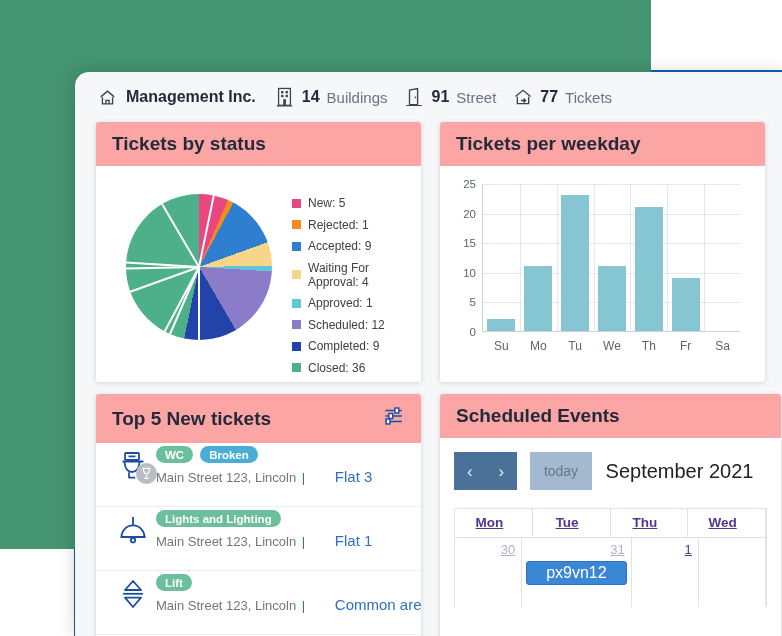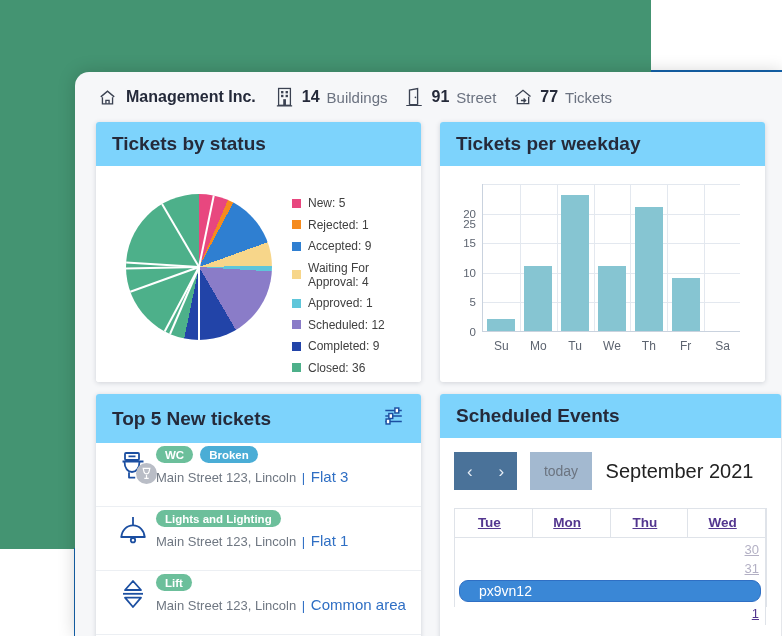--- a/index.html
+++ b/index.html
@@ -52,21 +52,21 @@
   #brand-name{ font-weight:bold; color:#252a3a; font-size:16px; margin-right:19px; margin-left:9px;}
   .tb-icon{ display:inline-flex; align-items:center; justify-content:center; width:20px; height:22px; }
 
   
   .card{
     position:absolute; background:#ffffff;
     box-shadow:0 1px 5px rgba(40,50,70,.18);
     border-radius:3px; overflow:hidden;
   }
   .card-head{
-    background:#7dd3fc; padding:11px 16px 11px 16px;
+    background:#fca5a5; padding:11px 16px 11px 16px;
     font-size:19px; font-weight:bold; color:#252a3a;
     display:flex; align-items:center; justify-content:space-between;text-align:center;
   }
   .card-body{ background:#fff; }
 
   #card-status{ left:21px; top:50px; width:325px; height:260px; }
   #card-weekday{ left:365px; top:50px; width:325px; height:260px; }
   #card-tickets{ left:21px; top:322px; width:325px; height:250px; }
   #card-events{ left:365px; top:322px; width:341px; height:250px; }
 
@@ -105,21 +105,21 @@
   }
   .tk-icon{ width:46px; flex:0 0 auto; display:flex; align-items:center; justify-content:center; position:relative;}
   .tk-main{ flex:1; min-width:0; }
   .tk-tags{ display:flex; gap:7px; margin-bottom:5px; }
   .tag{
     border-radius:11px; padding:2.5px 9px; font-size:11.5px;
     font-weight:bold; color:#fff; white-space:nowrap;
   }
   .tk-sub{ font-size:13px; color:#6f7782; white-space:nowrap; }
   .tk-sub .sep{ color:#2f6fc4; margin:0 2px; }
-  .tk-unit{ color:#2f6fc4; font-size:15px; }
+  .tk-unit{ color:#2f6fc4; font-size:15px;margin-left:24px; }
   #filter-icon{ cursor:pointer; }
 
   
   #cal-body{ padding:14px 14px 0 14px; }
   #cal-toolbar{ display:flex; align-items:center; height:38px; }
   #navgrp{
     display:flex; background:#4a7299; height:38px; width:63px;
     align-items:center; justify-content:space-around; color:#e7eef6;
   }
   .navbtn{ font-size:17px; cursor:pointer; line-height:1; }
@@ -128,31 +128,31 @@
     display:flex; align-items:center; justify-content:center; font-size:14px; cursor:pointer;
   }
   #cal-title{ flex:1; text-align:center; font-size:20px; color:#222; }
   #cal-grid{ margin-top:18px; border:1px solid #dfe3e9; border-bottom:none; }
   #cal-headrow{ display:flex; }
   .dh{
     flex:1 0 0; text-align:center; padding:6px 8px 7px 0; font-size:13.5px;
     color:#53368f; font-weight:bold; border-right:1px solid #dfe3e9;
     text-decoration:underline; cursor:pointer;
   }
-  #cal-daysrow{ display:flex; height:70px; border-top:1px solid #dfe3e9;flex-direction:column;}
+  #cal-daysrow{ display:flex; height:70px; border-top:1px solid #dfe3e9;}
   .dc{ flex:1 0 0; border-right:1px solid #dfe3e9; padding:4px 4px 0 4px; position:relative; }
   .dnum{
     text-align:right; font-size:13px; text-decoration:underline; cursor:pointer;
     display:block; padding-right:2px;
   }
   .dnum.other{ color:#b3b0c4; }
   .dnum.cur{ color:#53368f; }
   .ev{
     margin-top:4px; background:#3a87d6; border:1px solid #2f6fc4; color:#fff;
-    font-size:14px; padding:2px 19px; border-radius:9px; cursor:pointer;
+    font-size:16px; padding:2px 19px; border-radius:3px; cursor:pointer;
     white-space:nowrap; overflow:hidden;
   }
 </style>
 </head>
 <body>
 
 <div id="bg-green-block"></div>
 <div id="bg-white-top-right"></div>
 <div id="bg-blue-rule"></div>
 <div id="bg-white-bottom-left"></div>
@@ -277,21 +277,21 @@
             <div class="ytick" style="top: 148px;">0</div>
             <div class="gl-h" style="top: 118.4px;"></div>
             <div class="ytick" style="top: 118.4px;">5</div>
             <div class="gl-h" style="top: 88.8px;"></div>
             <div class="ytick" style="top: 88.8px;">10</div>
             <div class="gl-h" style="top: 59.2px;"></div>
             <div class="ytick" style="top: 59.2px;">15</div>
             <div class="gl-h" style="top: 29.6px;"></div>
             <div class="ytick" style="top: 29.6px;">20</div>
             <div class="gl-h" style="top: 0px;"></div>
-            <div class="ytick" style="top: 0px; margin-top: 40px;">25</div>
+            <div class="ytick" style="top: 0px;">25</div>
             <div class="bar" title="Su: 2" style="height: 11.84px; left: 4.42857px; background: rgb(134, 197, 210);"></div>
             <div class="xtick" style="left: 18.4286px;">Su</div>
             <div class="gl-v" style="left: 36.8571px;"></div>
             <div class="bar" title="Mo: 11" style="height: 65.12px; left: 41.2857px; background: rgb(134, 197, 210);"></div>
             <div class="xtick" style="left: 55.2857px;">Mo</div>
             <div class="gl-v" style="left: 73.7143px;"></div>
             <div class="bar" title="Tu: 23" style="height: 136.16px; left: 78.1429px; background: rgb(134, 197, 210);"></div>
             <div class="xtick" style="left: 92.1429px;">Tu</div>
             <div class="gl-v" style="left: 110.571px;"></div>
             <div class="bar" title="We: 11" style="height: 65.12px; left: 115px; background: rgb(134, 197, 210);"></div>
@@ -401,22 +401,22 @@
       <div id="cal-toolbar">
         <div id="navgrp">
           <span class="navbtn">‹</span>
           <span class="navbtn">›</span>
         </div>
         <div id="todaybtn">today</div>
         <div id="cal-title">September 2021</div>
       </div>
       <div id="cal-grid">
         <div id="cal-headrow">
+            <div class="dh">Mon</div>
             <div class="dh">Tue</div>
-            <div class="dh">Mon</div>
             <div class="dh">Thu</div>
             <div class="dh">Wed</div>
           </div>
         <div id="cal-daysrow">
             <div class="dc">
               <span class="dnum other">30</span>
             </div>
             <div class="dc">
               <span class="dnum other">31</span>
               <div class="ev" style="background:#3a87d6">px9vn12</div>

